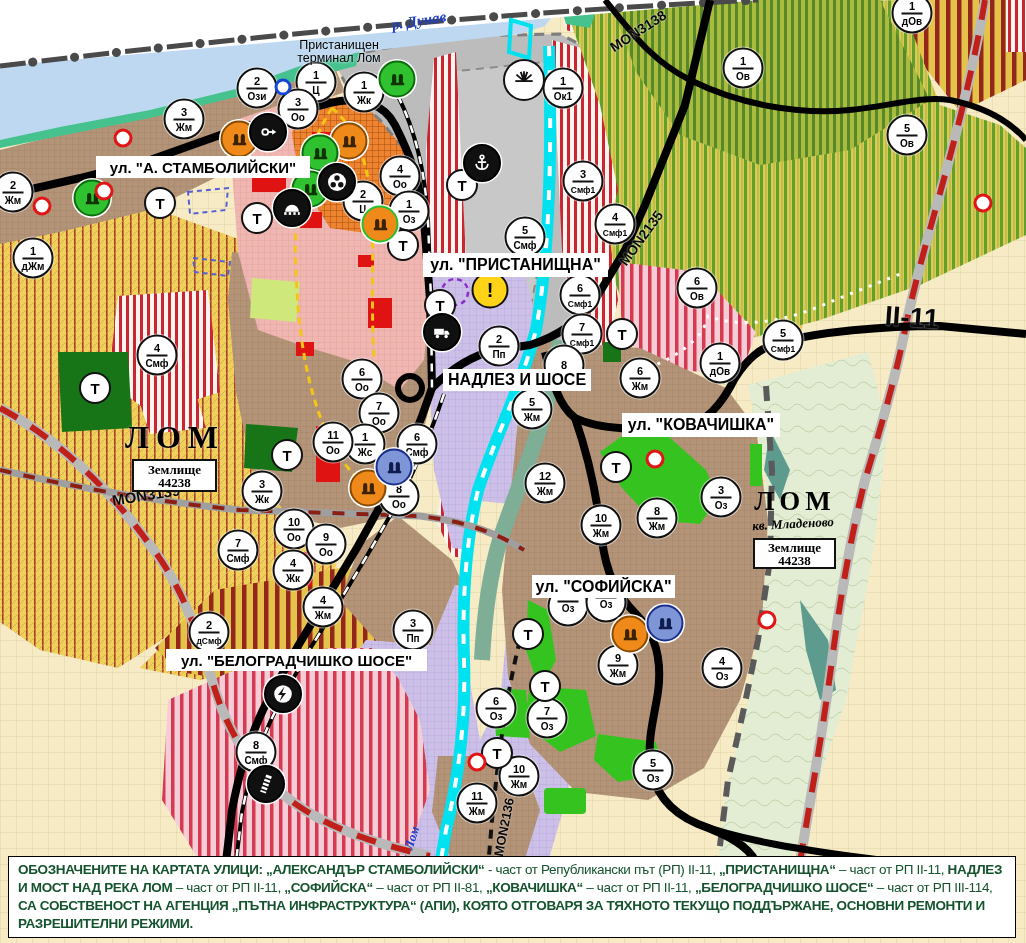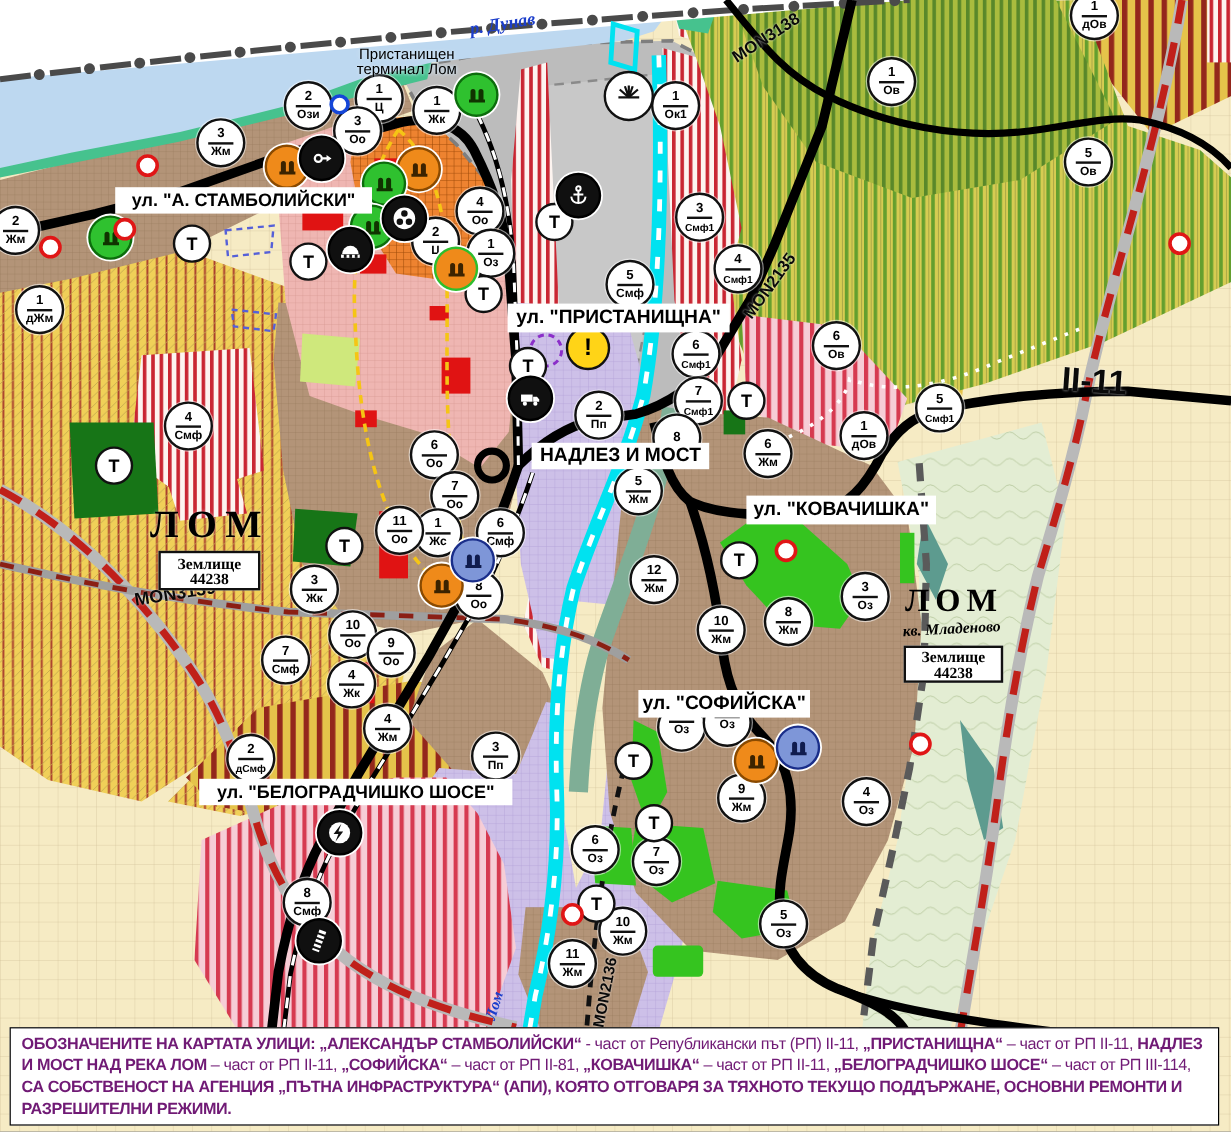--- a/index.html
+++ b/index.html
@@ -40,21 +40,21 @@
     display:flex;align-items:center;justify-content:center;}
   .imarker svg{display:block;}
   .im-colored{width:33px;height:33px;}
   .im-black{width:34px;height:34px;background:#101010;border:2px solid #000;
     box-shadow:0 0 0 1.5px #fff;}
   .im-sun{width:38px;height:38px;background:#fff;border:2.5px solid #111;}
   .im-warning{width:33px;height:33px;background:#ffd417;border:2.5px solid #111;
     color:#000;font-weight:bold;font-size:20px;}
   .im-dot{background:#fff;}
   #caption-box{position:absolute;left:8px;top:856px;width:988px;background:#fff;
-    border:1.5px solid #000;padding:4px 9px;z-index:8;color:#701a75;
+    border:1.5px solid #000;padding:4px 9px;z-index:8;color:#14532d;
     font-size:13.5px;line-height:18px;letter-spacing:-0.35px;text-align:left;}
   #caption-box .seg-b{font-weight:bold;}
   #caption-box .seg-r{font-weight:normal;}
 </style>
 </head>
 <body>
 
 <div id="map-canvas">
 
 <svg id="base-svg" width="1026" height="943" viewBox="0 0 1026 943" xmlns="http://www.w3.org/2000/svg">
@@ -624,21 +624,21 @@
       <div class="imarker im-dot" style="left: 123px; top: 138px; width: 13px; height: 13px; border: 3px solid rgb(224, 22, 22);"></div>
       <div class="imarker im-dot" style="left: 655px; top: 459px; width: 13px; height: 13px; border: 3px solid rgb(224, 22, 22);"></div>
       <div class="imarker im-dot" style="left: 767px; top: 620px; width: 13px; height: 13px; border: 3px solid rgb(224, 22, 22);"></div>
       <div class="imarker im-dot" style="left: 983px; top: 203px; width: 13px; height: 13px; border: 3px solid rgb(224, 22, 22);"></div>
       <div class="imarker im-dot" style="left: 477px; top: 762px; width: 13px; height: 13px; border: 3px solid rgb(224, 22, 22);"></div>
       <div class="imarker im-dot" style="left: 283px; top: 87px; width: 11px; height: 11px; border: 3px solid rgb(21, 70, 216);"></div>
     </div>
 <div id="labels-layer">
       <div class="street-label" style="left: 96px; top: 156px; width: 214px; height: 22px; font-size: 15px;">ул. "А. СТАМБОЛИЙСКИ"</div>
       <div class="street-label" style="left: 423px; top: 253px; width: 185px; height: 24px; font-size: 16px;">ул. "ПРИСТАНИЩНА"</div>
-      <div class="street-label" style="left: 443px; top: 369px; width: 148px; height: 22px; font-size: 16px;">НАДЛЕЗ И МОСТ</div>
+      <div class="street-label" style="left: 443px; top: 369px; width: 148px; height: 22px; font-size: 16px;">НАДЛЕЗ И ШОСЕ</div>
       <div class="street-label" style="left: 622px; top: 413px; width: 158px; height: 24px; font-size: 16px;">ул. "КОВАЧИШКА"</div>
       <div class="street-label" style="left: 532px; top: 575px; width: 143px; height: 23px; font-size: 16px;">ул. "СОФИЙСКА"</div>
       <div class="street-label" style="left: 166px; top: 649px; width: 261px; height: 22px; font-size: 15px;">ул. "БЕЛОГРАДЧИШКО ШОСЕ"</div>
       <div class="place-label lbl-dunav" style="left: 419px; top: 21px; font-size: 15px; transform: translate(-50%, -50%) rotate(-9deg);">р. Дунав</div>
       <div class="place-label lbl-terminal" style="left: 339px; top: 52px; font-size: 12.5px; transform: translate(-50%, -50%) rotate(0deg);">Пристанищен
 терминал Лом</div>
       <div class="place-label lbl-lom-big" style="left: 175px; top: 437px; font-size: 32px; transform: translate(-50%, -50%) rotate(0deg);">ЛОМ</div>
       <div class="place-label lbl-lom-big2" style="left: 795px; top: 501px; font-size: 27px; transform: translate(-50%, -50%) rotate(0deg);">ЛОМ</div>
       <div class="place-label lbl-mladenovo" style="left: 793px; top: 524px; font-size: 13px; transform: translate(-50%, -50%) rotate(-3deg);">кв. Младеново</div>
       <div class="place-label lbl-lom-river" style="left: 412px; top: 838px; font-size: 13px; transform: translate(-50%, -50%) rotate(-73deg);">Лом</div>

